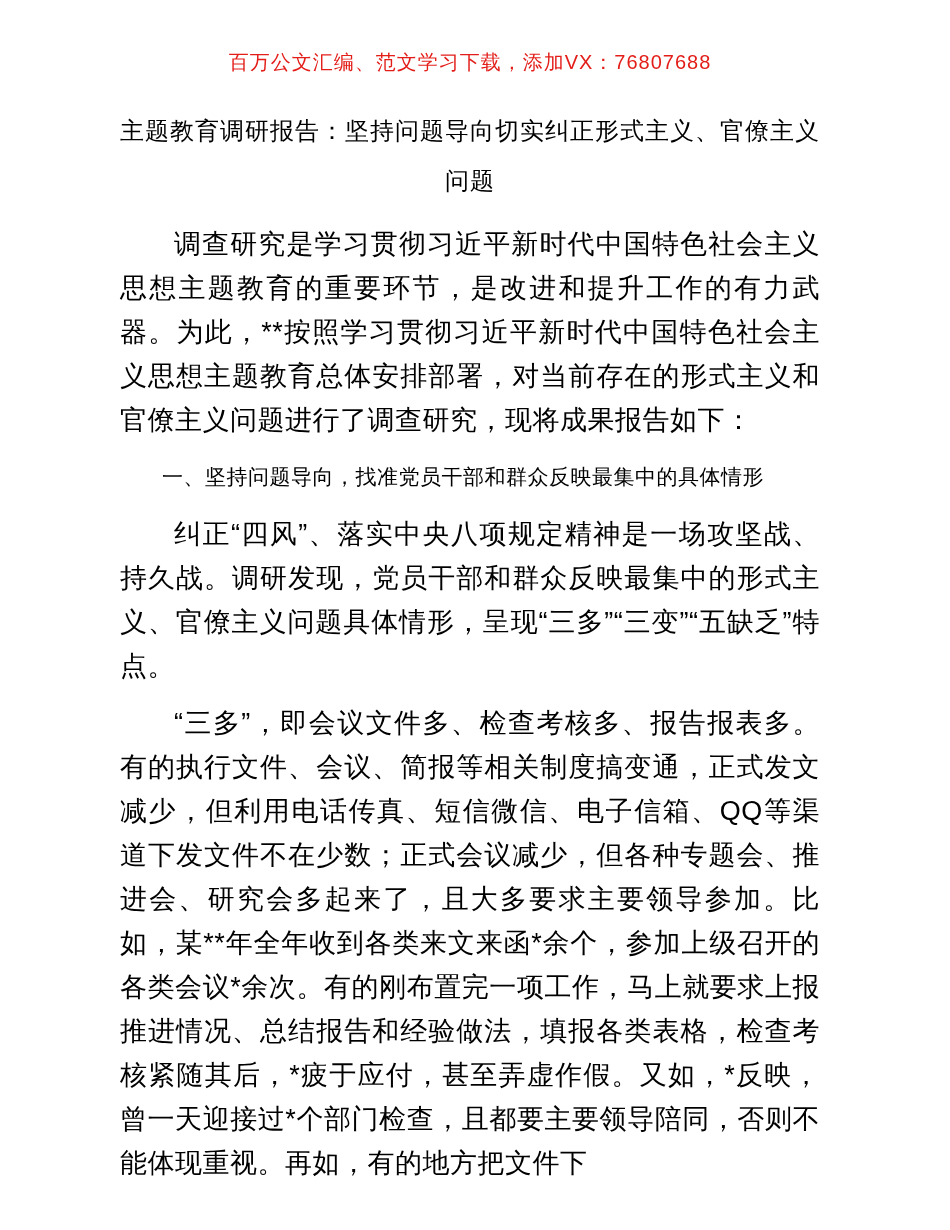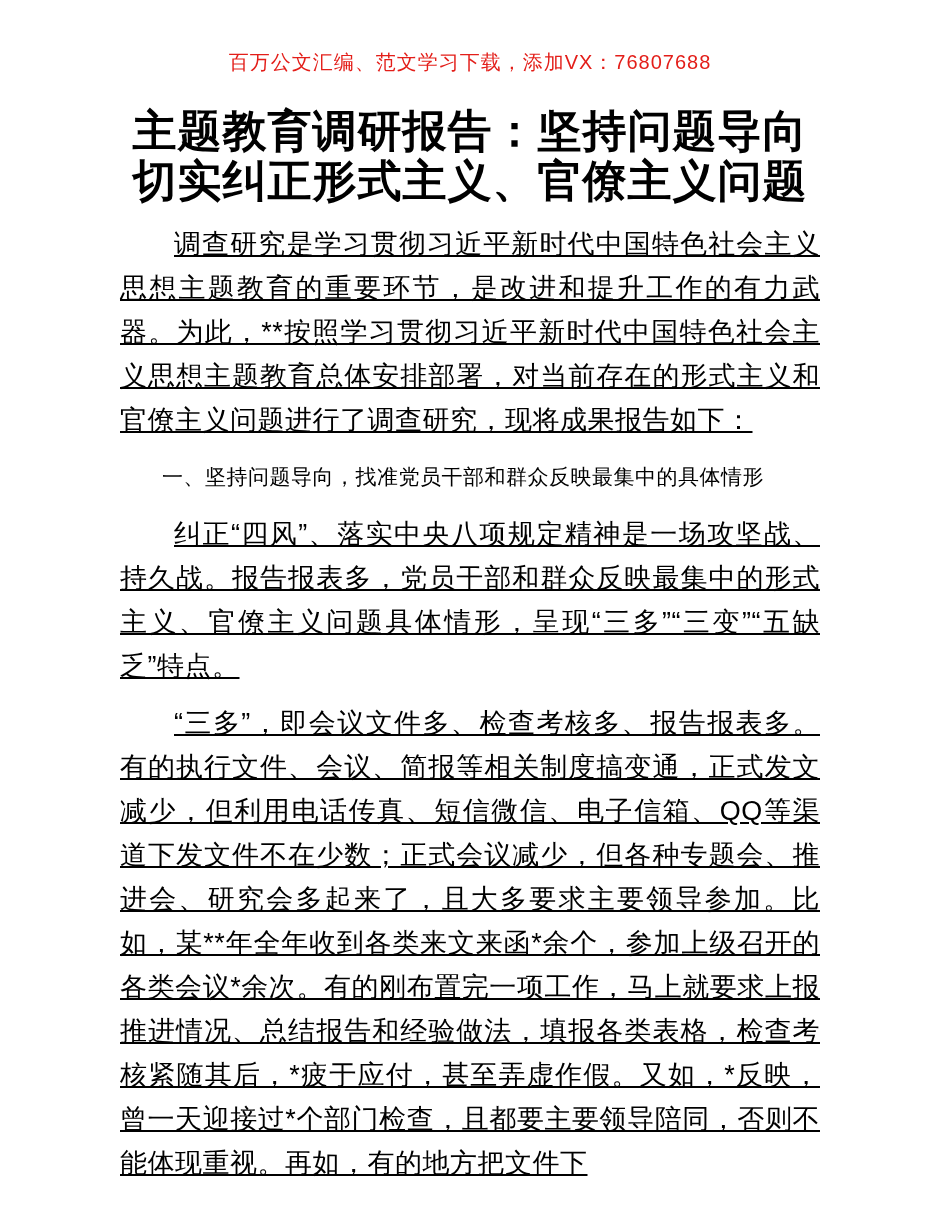--- a/index.html
+++ b/index.html
@@ -24,39 +24,38 @@
   }
   .watermark {
     color: #e31e19;
     font-size: 20px;
     line-height: 28px;
     text-align: center;
     letter-spacing: 1px;
     margin: 0 0 0 0;
   }
   .doc-title {
-    font-size: 44px;
-    font-weight: 700;
+    font-size: 24px;
+    font-weight: 400;
     line-height: 50px;
     text-align: center;
     letter-spacing: 1px;
     margin: 30px 0 16px 0;
   }
   .content {
     margin: 0;
   }
   .para {
     font-size: 27px;
     line-height: 44px;
     text-align: justify;
     text-justify: inter-ideograph;
     text-indent: 2em;
     letter-spacing: 0.5px;
     margin: 0 0 13px 0;
-    text-decoration: underline;
   }
   .section-heading {
     
     font-size: 21px;
     line-height: 44px;
     text-align: justify;
     text-justify: inter-ideograph;
     text-indent: 2em;
     letter-spacing: 0.5px;
     margin: 0 0 13px 0;
@@ -70,19 +69,19 @@
   <div class="watermark" style="color: rgb(227, 30, 25);">百万公文汇编、范文学习下载，添加VX：76807688</div>
 
   <h1 class="doc-title">主题教育调研报告：坚持问题导向切实纠正形式主义、官僚主义问题</h1>
 
   <div class="content">
 
     <p class="para">调查研究是学习贯彻习近平新时代中国特色社会主义思想主题教育的重要环节，是改进和提升工作的有力武器。为此，**按照学习贯彻习近平新时代中国特色社会主义思想主题教育总体安排部署，对当前存在的形式主义和官僚主义问题进行了调查研究，现将成果报告如下：</p>
 
     <p class="section-heading">一、坚持问题导向，找准党员干部和群众反映最集中的具体情形</p>
 
-    <p class="para">纠正“四风”、落实中央八项规定精神是一场攻坚战、持久战。报告报表多，党员干部和群众反映最集中的形式主义、官僚主义问题具体情形，呈现“三多”“三变”“五缺乏”特点。</p>
+    <p class="para">纠正“四风”、落实中央八项规定精神是一场攻坚战、持久战。调研发现，党员干部和群众反映最集中的形式主义、官僚主义问题具体情形，呈现“三多”“三变”“五缺乏”特点。</p>
 
     <p class="para">“三多”，即会议文件多、检查考核多、报告报表多。有的执行文件、会议、简报等相关制度搞变通，正式发文减少，但利用电话传真、短信微信、电子信箱、QQ等渠道下发文件不在少数；正式会议减少，但各种专题会、推进会、研究会多起来了，且大多要求主要领导参加。比如，某**年全年收到各类来文来函*余个，参加上级召开的各类会议*余次。有的刚布置完一项工作，马上就要求上报推进情况、总结报告和经验做法，填报各类表格，检查考核紧随其后，*疲于应付，甚至弄虚作假。又如，*反映，曾一天迎接过*个部门检查，且都要主要领导陪同，否则不能体现重视。再如，有的地方把文件下</p>
 
   </div>
 
 </div>
 
 </body></html>

